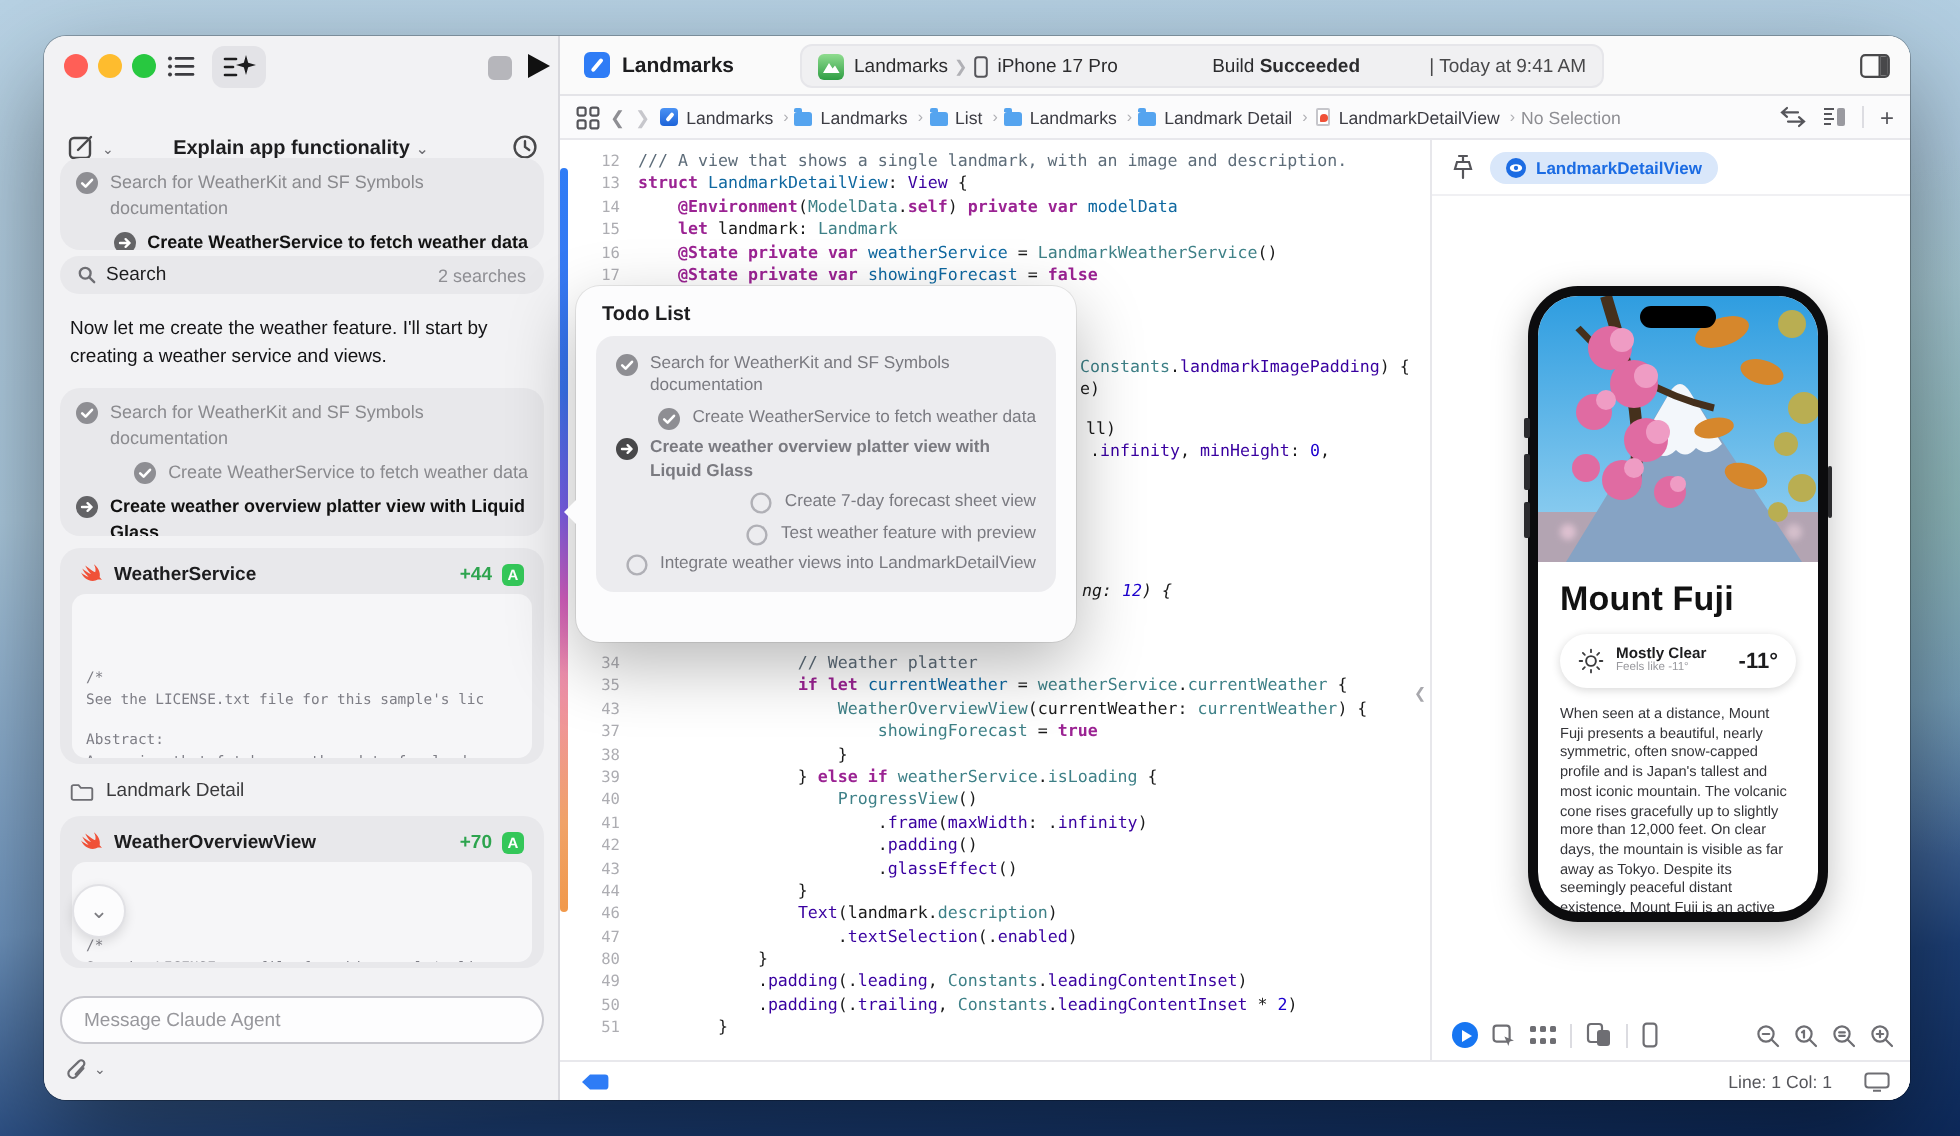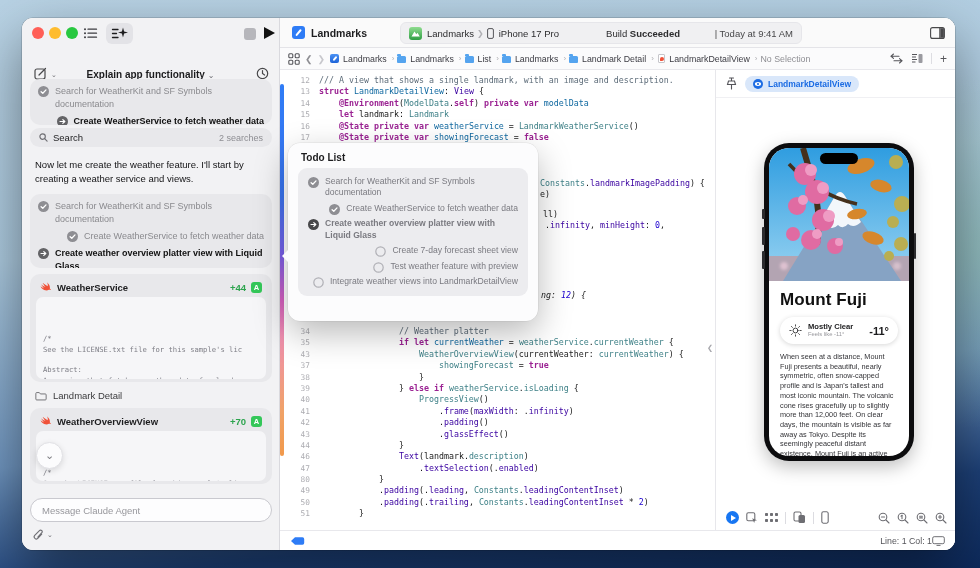--- a/index.html
+++ b/index.html
@@ -121,21 +121,21 @@
   .wc-temp { margin-left:auto; font-size:11px; font-weight:700; color:#1c1c1e; }
   .lm-desc p { font-size:7.3px; line-height:9.7px; color:#343438; margin-top:8px; }
   .canvas-foot { position:absolute; bottom:6px; left:10px; right:8px; display:flex; align-items:center; gap:7px; color:#6e6e73; }
   .cf-spacer { flex:1; }
   .cf-div { width:1px; height:12px; background:#dcdce1; }
   .playc { width:13px; height:13px; border-radius:50%; background:#1776f2; display:flex; align-items:center; justify-content:center; }
   .playc::before { content:""; border-left:5px solid #fff; border-top:3px solid transparent; border-bottom:3px solid transparent; margin-left:1px; }
 
   
   .statusbar { height:20px; border-top:1px solid #e8e8ec; background:#fff; display:flex; align-items:center; padding:0 10px; font-size:8.8px; color:#55555a; flex:0 0 20px; }
-  .sb-right { margin-left:auto; display:flex; align-items:center; gap:0;text-align:right; }
+  .sb-right { margin-left:auto; display:flex; align-items:center; gap:16px;text-align:right; }
 
   svg { display:block; }
 </style>
 </head>
 <body>
 
 <div class="window">
 
   <div class="panel">
     <span class="tl red"></span>

